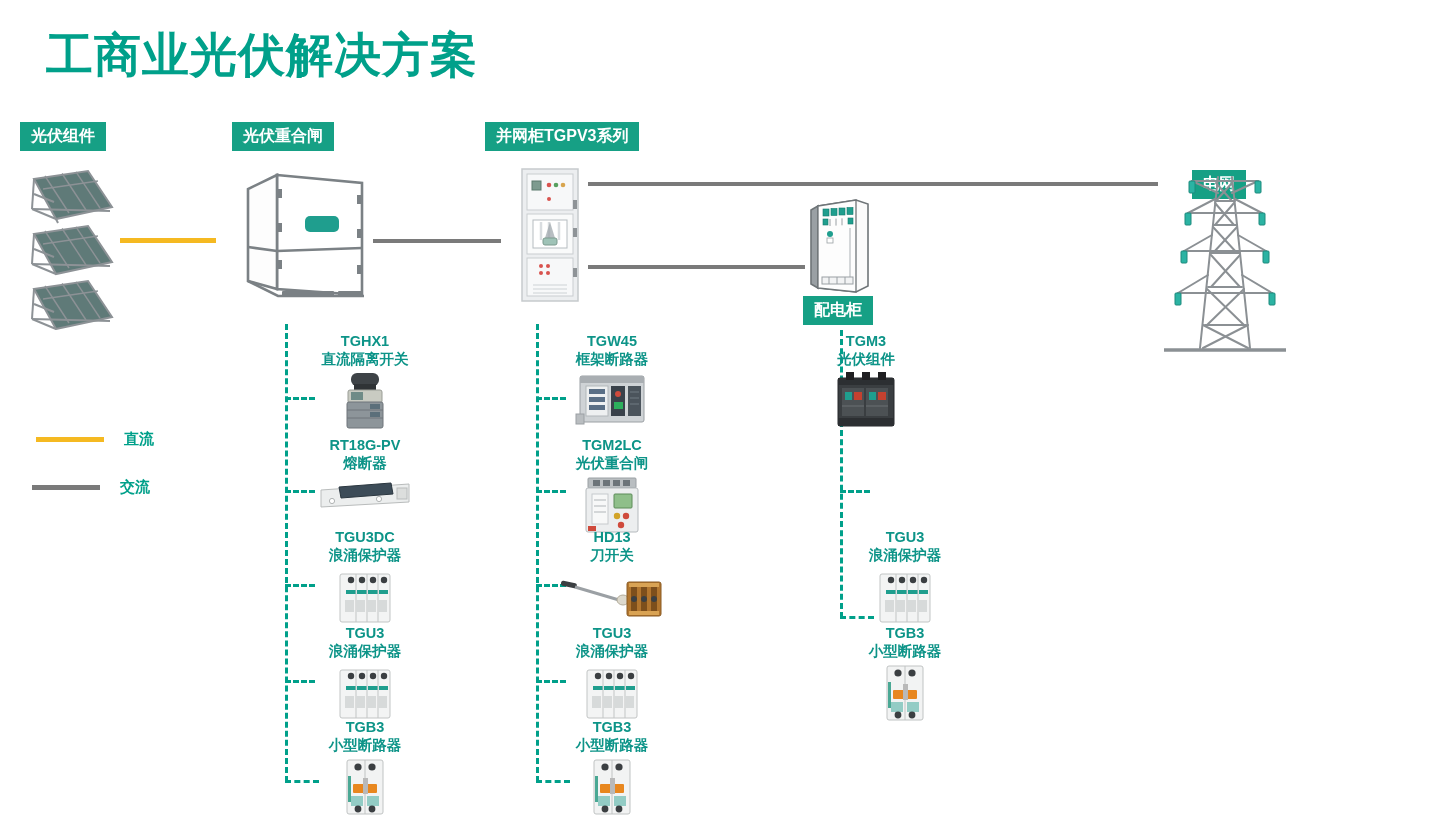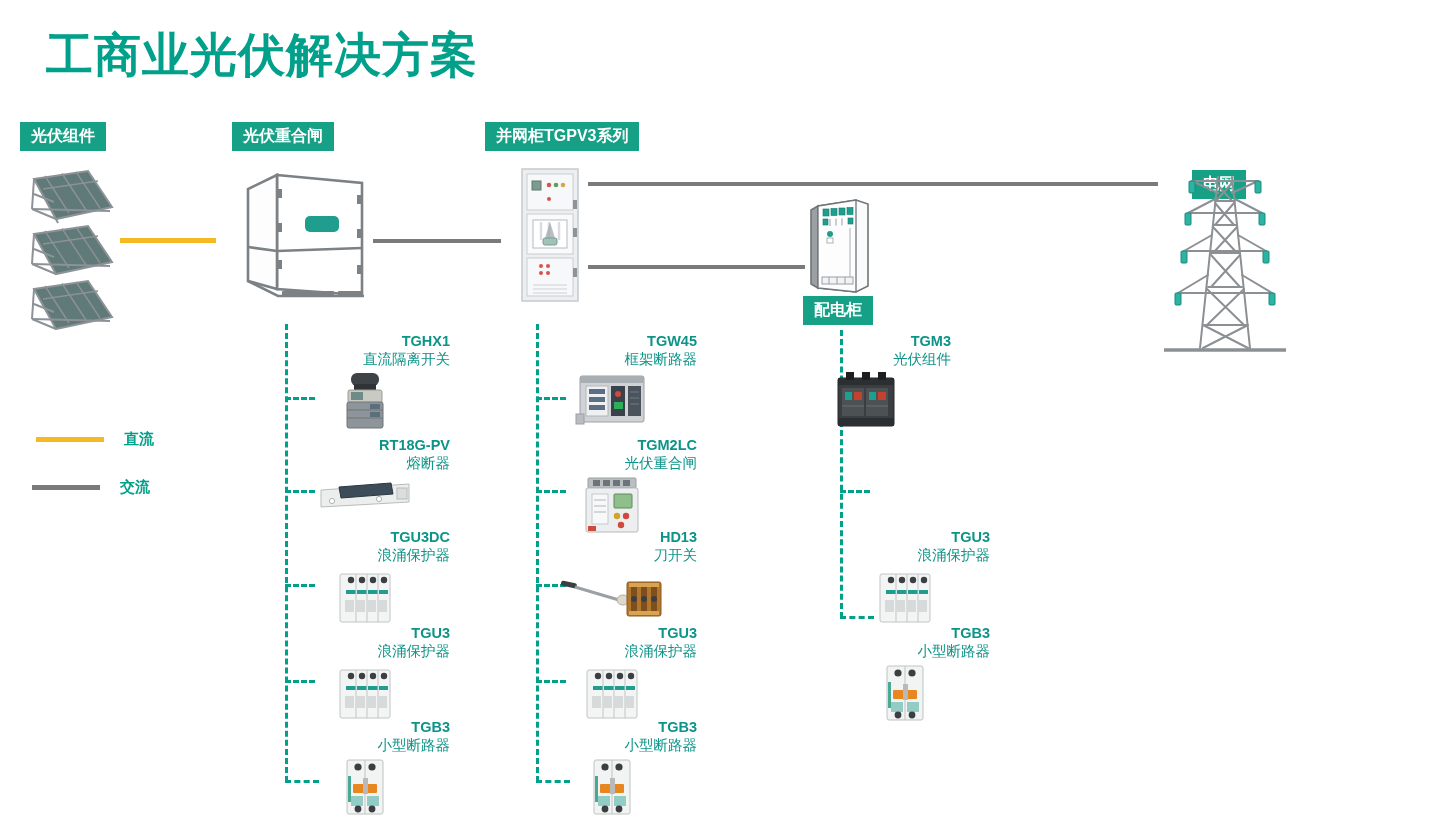--- a/index.html
+++ b/index.html
@@ -57,28 +57,28 @@
   .spine-foot {
     position: absolute;
     border-top: 3px dashed #00a08a;
     width: 34px;
   }
 
   
   .product {
     position: absolute;
     width: 170px;
-    text-align: right;
+    text-align: center;
   }
   .product .code {
     color: #0d9488; font-size: 14.5px; font-weight: bold;
     line-height: 1.25; white-space: nowrap;
   }
   .product .desc {
-    color: #0d9488; font-size: 14.5px; font-weight: normal;
+    color: #0d9488; font-size: 14.5px; font-weight: bold;
     line-height: 1.25; white-space: nowrap;
   }
   .product .art { margin-top: 2px; height: 62px; position: relative; }
 
   
   .art svg { display: block; margin: 0 auto; }
 
   
   .scene-art { position: absolute; }
 </style>

